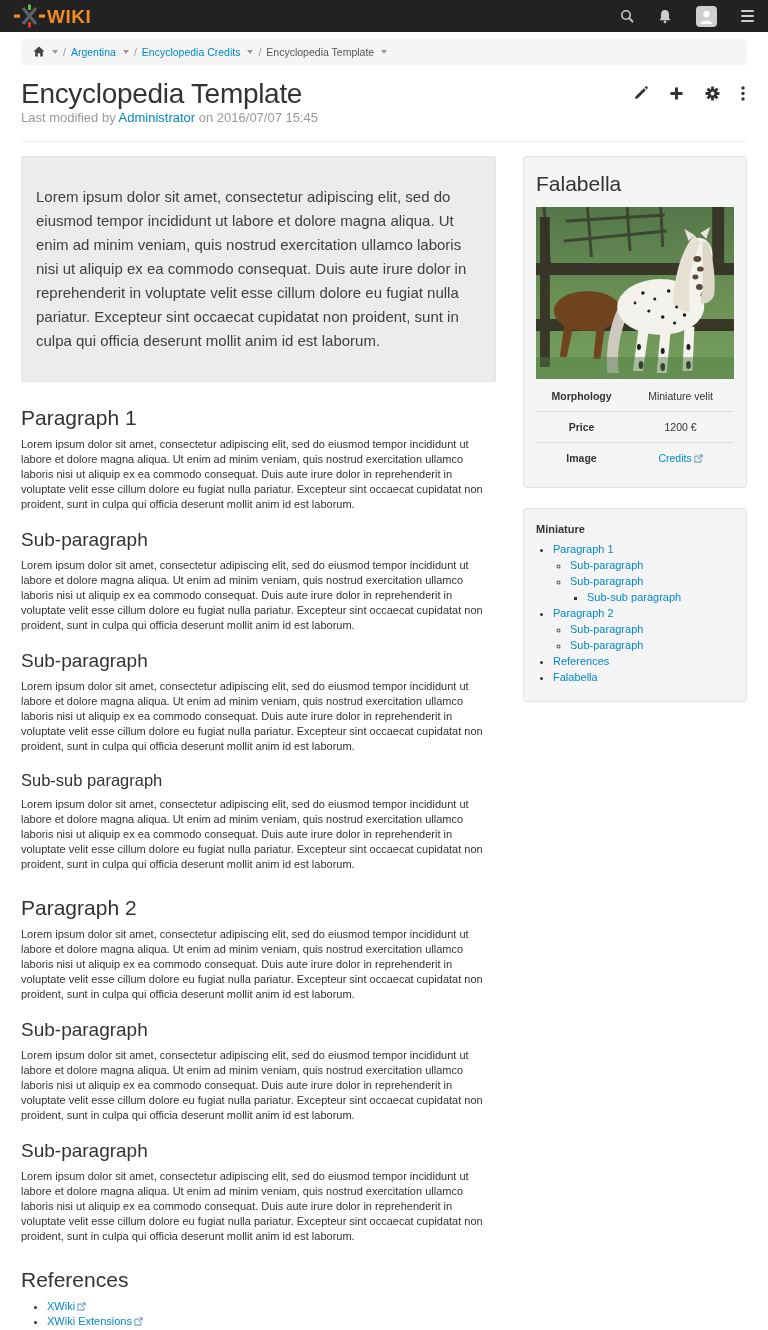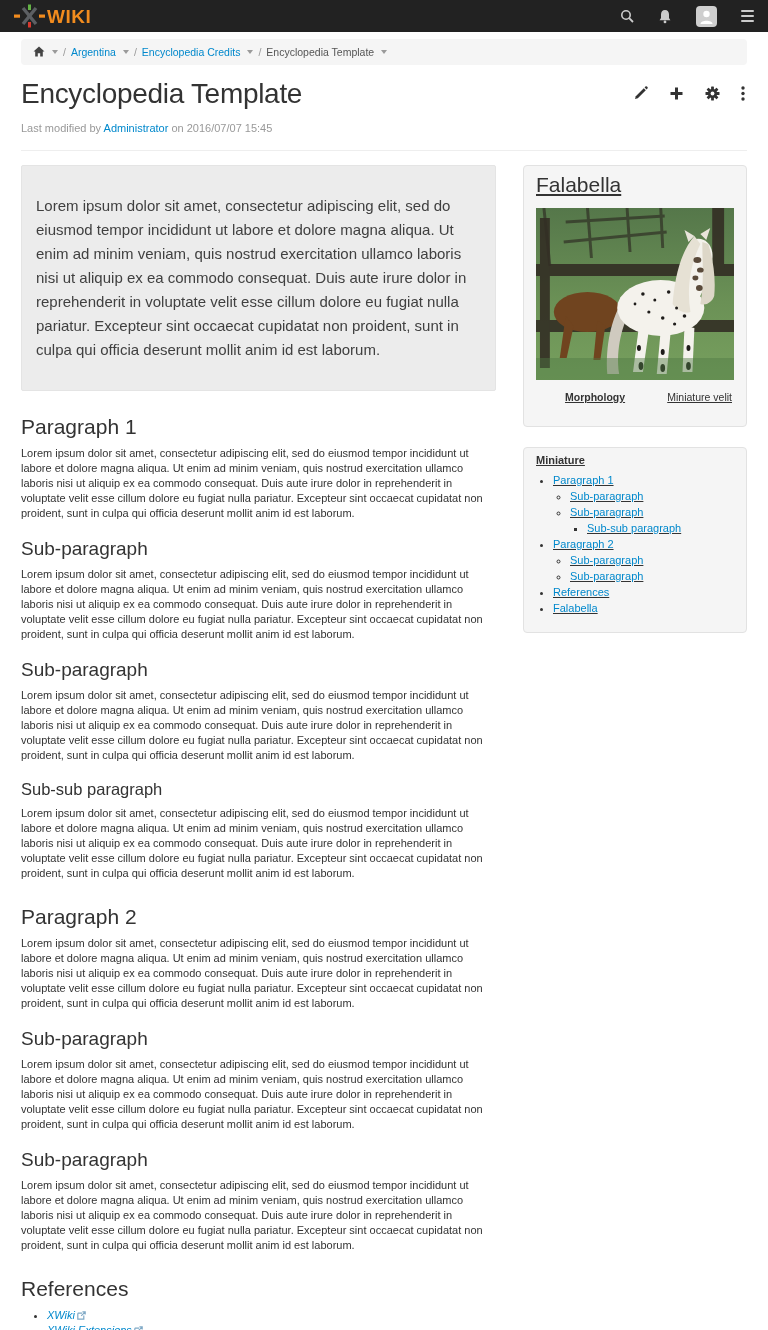--- a/index.html
+++ b/index.html
@@ -33,57 +33,56 @@
   .crumb-current { color:#555; }
   .caret {
     display:inline-block; width:0; height:0; margin-left:2px;
     border-left:3.5px solid transparent; border-right:3.5px solid transparent;
     border-top:4px solid #9a9a9a; vertical-align:middle;
   }
   .sep { color:#999; }
 
   .page-header { margin-top:13px; display:flex; justify-content:space-between; align-items:flex-start; }
   h1.title { font-size:28px; font-weight:400; margin:0; color:#333; letter-spacing:-.3px; }
-  .doc-meta { font-size:11px; color:#999; margin-top:12px; }
+  .doc-meta { font-size:13px; color:#999; margin-top:0; }
   .header-actions { display:flex; gap:21px; padding-top:8px; padding-right:2px; }
   .header-actions .act { cursor:pointer; }
   .header-hr { border:0; border-top:1px solid #eee; margin:16px 0 0; }
 
   .content-row { display:flex; gap:27px; margin-top:14px; align-items:flex-start; }
   .main-col { flex:1; min-width:0; }
   .side-col { width:224px; flex-shrink:0; }
 
   
   .lede-box {
     background:#ececec; border:1px solid #e4e4e4; border-radius:2px;
     padding:28px 14px; font-size:15px; line-height:24px; color:#404040;
   }
   h2.sec { font-size:21px; font-weight:400; margin:24px 0 7px; color:#333; }
   h3.sec { font-size:19px; font-weight:400; margin:17px 0 7px; color:#333; }
   h4.sec { font-size:16.5px; font-weight:400; margin:17px 0 7px; color:#333; }
   p.body { font-size:11px; line-height:15px; margin:0; color:#333; }
   .gap-before-h2 { margin-top:32px; }
 
   ul.ref-list { margin:8px 0 0; padding-left:26px; font-size:11px; }
-  ul.ref-list li { margin:3px 0;font-style:italic; }
+  ul.ref-list li { margin:3px 0; }
 
   .ext-icon { margin-left:2px; vertical-align:-1px; }
 
   
   .panel {
     background:#f5f5f5; border:1px solid #e2e2e2; border-radius:4px;
-    padding:4px 12px 14px;
-    text-decoration:underline;
+    padding:12px 12px 14px;
   }
   .panel + .panel { margin-top:20px; }
   .infobox-title { font-size:21px; font-weight:400; margin:3px 0 11px; color:#333; }
   .infobox-img { width:100%; height:172px; display:block; background:#6c8f55; }
   .infobox-table { width:100%; border-collapse:collapse; margin-top:2px; font-size:10.5px; }
   .infobox-table th, .infobox-table td {
-    text-align:right; padding:9px 2px; border-bottom:1px solid #ddd; vertical-align:top;
+    text-align:center; padding:9px 2px; border-bottom:1px solid #ddd; vertical-align:top;
   }
   .infobox-table tr:last-child th, .infobox-table tr:last-child td { border-bottom:0; }
   .infobox-table th { font-weight:bold; width:46%; color:#333; }
 
   .toc-title { font-size:11px; font-weight:bold; margin:2px 0 8px; color:#333; }
   .toc ul { margin:0; padding-left:17px; font-size:11px; }
   .toc li { margin:4px 0; }
   .toc-l1 > li { list-style-type:disc; }
   .toc-l2 > li { list-style-type:circle; }
   .toc-l3 > li { list-style-type:square; }
@@ -319,20 +318,31 @@
           </g>
 
           <rect x="0" y="150" width="200" height="22" fill="#4f7a44" opacity="0.45"></rect>
         </svg>
         <table class="infobox-table">
           <tbody>
               <tr>
             <th>Morphology</th>
             <td>Miniature velit</td>
           </tr>
+          <tr>
+            <th>Price</th>
+            <td>1200 €</td>
+          </tr>
+          <tr>
+            <th>Image</th>
+            <td><a><span>Credits</span><svg class="ext-icon" width="9" height="9" viewBox="0 0 9 9">
+                      <path d="M0.8 2.2 H5 M0.8 2.2 V8.2 H6.8 V4.5" fill="none" stroke="#7fa9c6" stroke-width="1.2"></path>
+                      <path d="M5.4 0.8 H8.2 V3.6 M8.2 0.8 L4.2 4.8" fill="none" stroke="#7fa9c6" stroke-width="1.2"></path>
+                    </svg></a></td>
+          </tr>
         </tbody>
           </table>
       </div>
 
       <div class="panel toc">
         <div class="toc-title">Miniature</div>
         <ul class="toc-l1">
           <li><a>Paragraph 1</a>
             <ul class="toc-l2">
               <li><a>Sub-paragraph</a></li>

